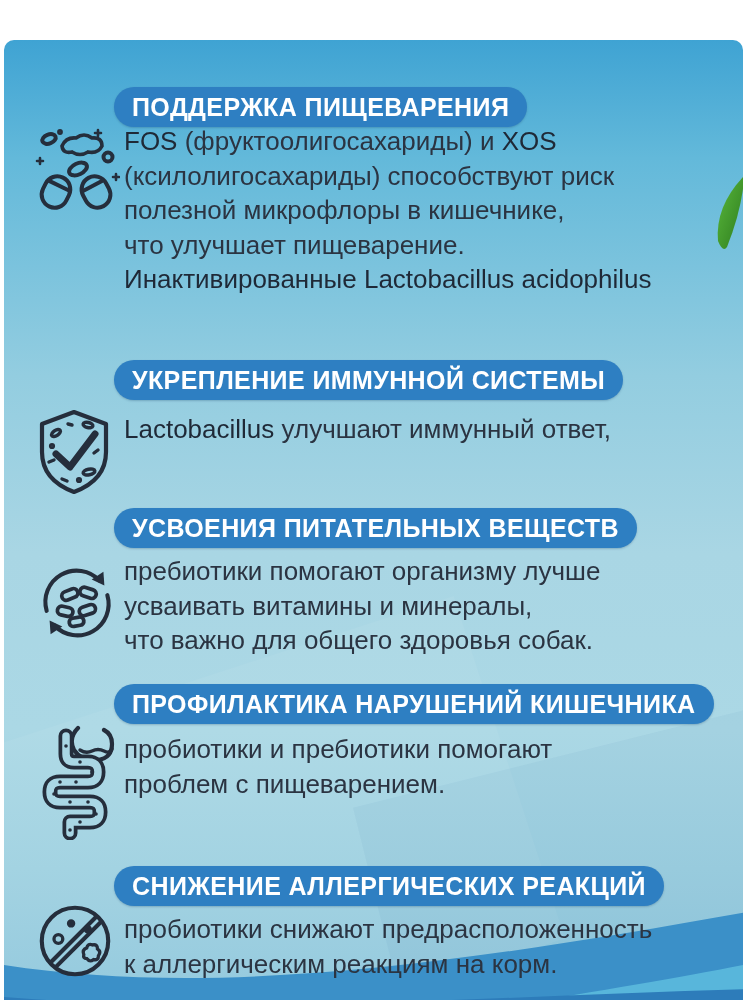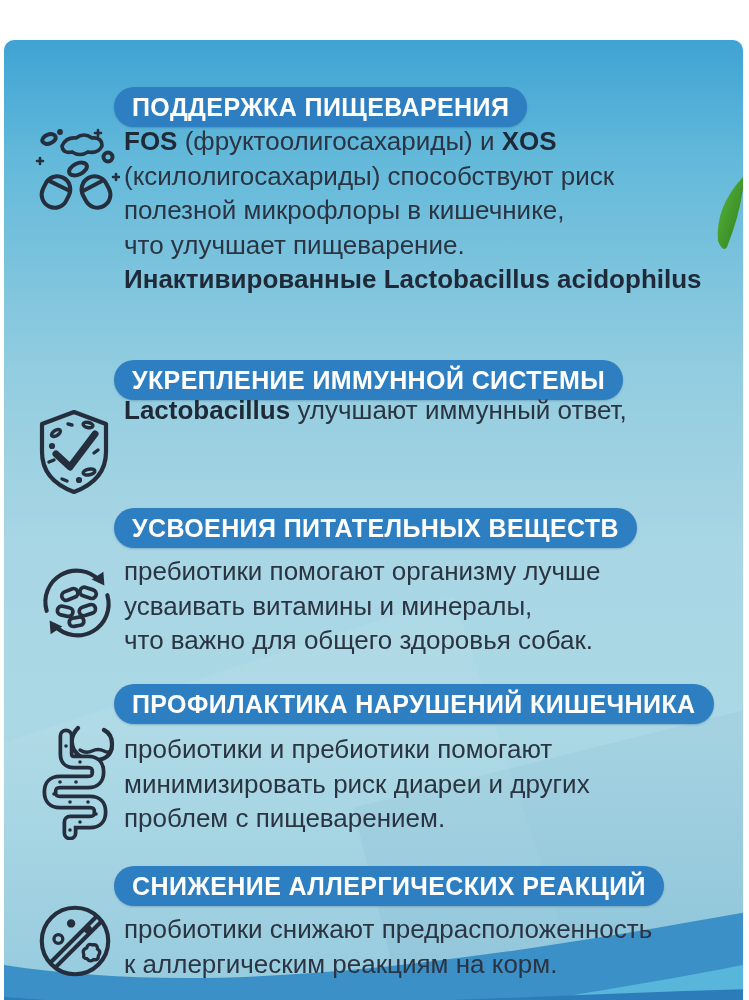--- a/index.html
+++ b/index.html
@@ -11,21 +11,21 @@
   .facet1{left:-80px;top:640px;width:600px;height:360px;transform:rotate(-18deg);}
   .facet2{left:380px;top:700px;width:520px;height:320px;transform:rotate(-14deg);background:rgba(30,100,160,0.05);}
   .waves{position:absolute;left:0;right:0;bottom:0;height:130px;}
   .leaf{position:absolute;right:0;top:137px;width:30px;height:78px;}
   .section{position:absolute;left:0;right:0;}
   .pill{position:absolute;left:110px;display:inline-block;background:#2e7fc2;color:#ffffff;
         border-radius:24px;height:40px;line-height:41px;padding:0 18px;
         font-size:25px;font-weight:800;letter-spacing:0.4px;white-space:nowrap;
         box-shadow:0 1px 2px rgba(20,60,100,0.25);}
   .body{position:absolute;left:120px;color:#2b3442;font-size:26px;line-height:34.5px;}
-  .body .b{font-weight:700;color:#1f2937;}
+  .body .b{font-weight:400;color:#1f2937;}
   .iconbox{position:absolute;left:28px;}
   .iconbox svg{display:block;}
 </style>
 </head>
 <body>
 
 <div class="stage">
   <div class="card">
 
     <div class="facet facet1"></div>
@@ -93,21 +93,21 @@
           <g stroke-width="3.4">
             <ellipse cx="24" cy="27" rx="5" ry="2.6" transform="rotate(-32 24 27)"></ellipse>
             <ellipse cx="56" cy="19" rx="5" ry="2.6" transform="rotate(14 56 19)"></ellipse>
             <ellipse cx="57" cy="66" rx="6" ry="2.8" transform="rotate(-12 57 66)"></ellipse>
             <path d="M17 56 l5 -2 M30 73 l5 2 M62 47 l4 -3 M36 18 l4 1"></path>
             <circle cx="20" cy="40" r="1.4"></circle>
               <circle cx="47" cy="74" r="1.4"></circle>
           </g>
         </svg>
       </div>
-      <div class="body" style="top:353px">
+      <div class="body" style="top:372px">
         <div><span class="b">Lactobacillus</span><span> улучшают иммунный ответ,</span></div>
       </div>
     </div>
 
     <div class="section">
       <div class="pill" style="top:468px">
         <span>УСВОЕНИЯ ПИТАТЕЛЬНЫХ ВЕЩЕСТВ</span>
       </div>
       <div class="iconbox" style="top:518px">
         <svg width="90" height="90" viewBox="0 0 92 92" fill="none" stroke="#252e3c" stroke-width="4.2" stroke-linecap="round">
@@ -153,21 +153,20 @@
             <circle cx="38" cy="82" r="1.8"></circle>
               <circle cx="56" cy="82" r="1.8"></circle>
               <circle cx="64" cy="94" r="1.8"></circle>
             <circle cx="48" cy="102" r="1.8"></circle>
               <circle cx="38" cy="110" r="1.8"></circle>
           </g>
         </svg>
       </div>
       <div class="body" style="top:692px">
         <div><span>пробиотики и пребиотики помогают</span></div>
-        <div><span>минимизировать риск диареи и других</span></div>
         <div><span>проблем с пищеварением.</span></div>
       </div>
     </div>
 
     <div class="section">
       <div class="pill" style="top:826px">
         <span>СНИЖЕНИЕ АЛЛЕРГИЧЕСКИХ РЕАКЦИЙ</span>
       </div>
       <div class="iconbox" style="top:858px">
         <svg width="86" height="86" viewBox="0 0 88 88" fill="none" stroke="#252e3c" stroke-width="4.2" stroke-linecap="round">

